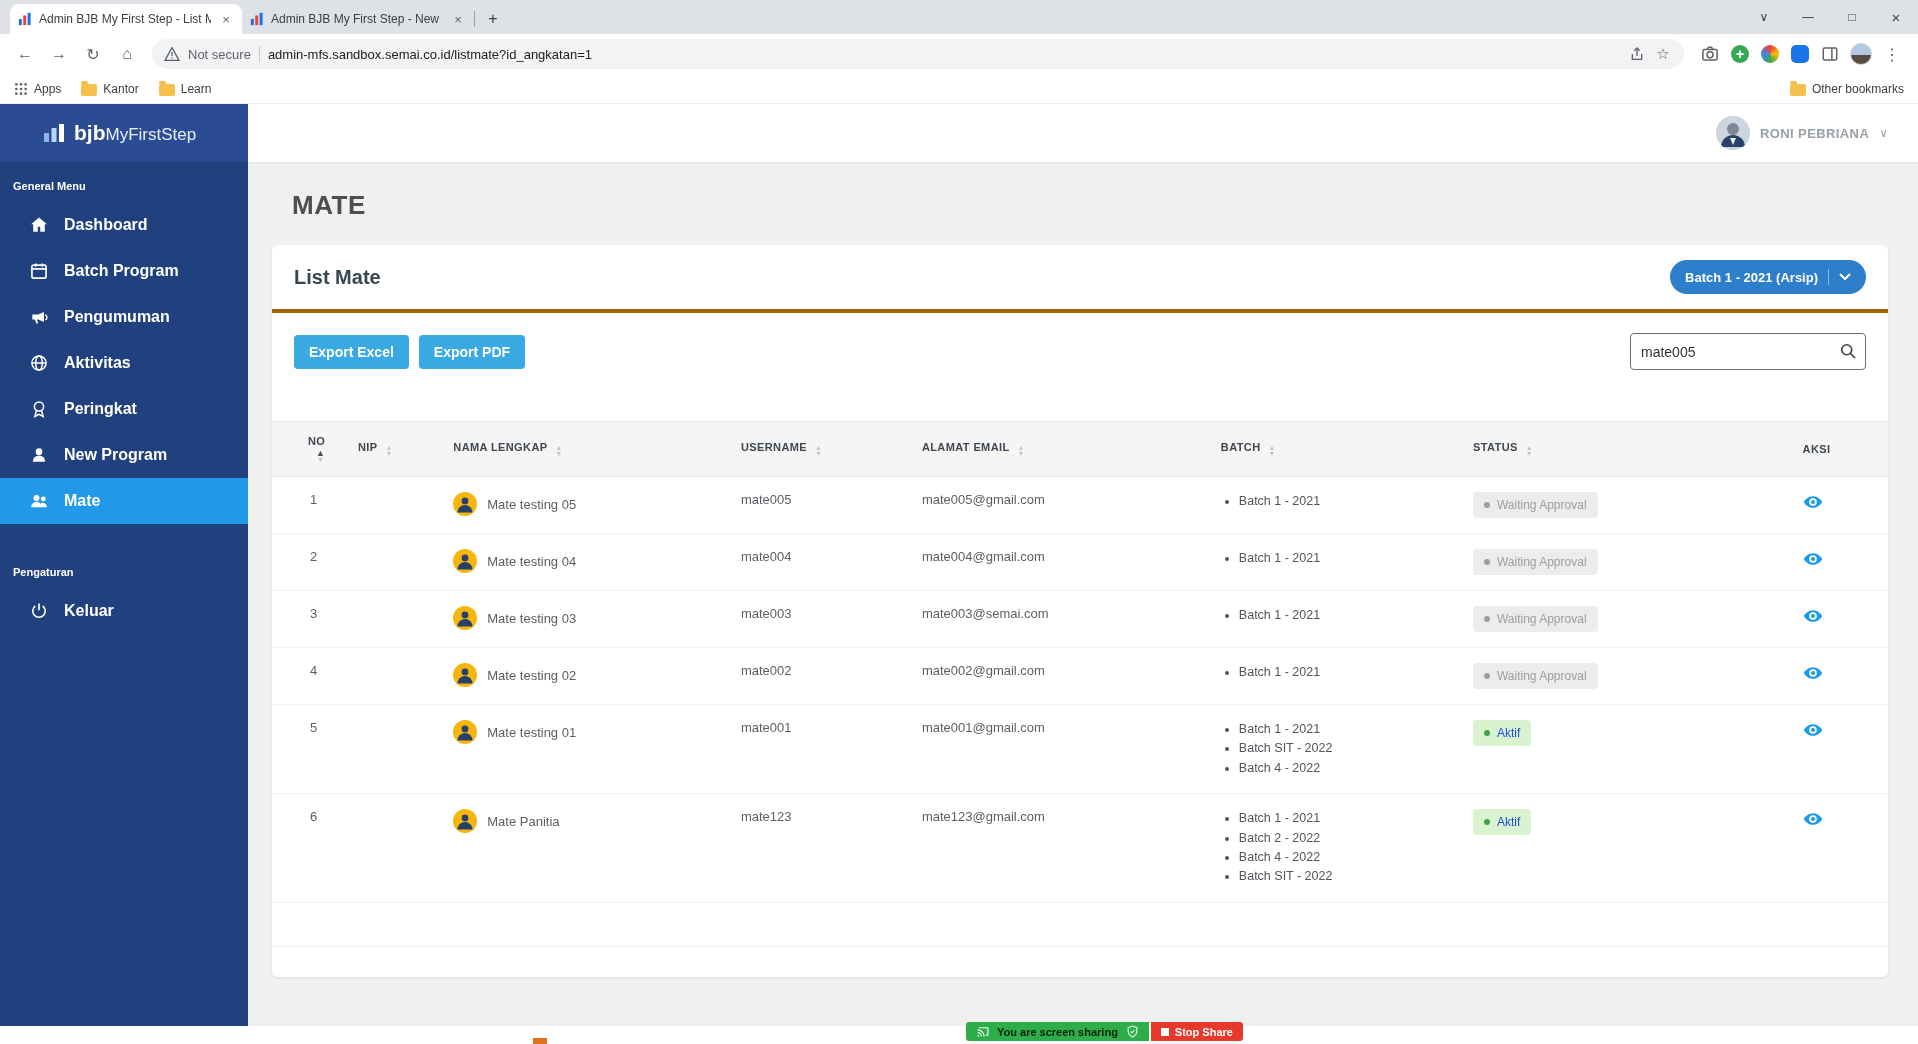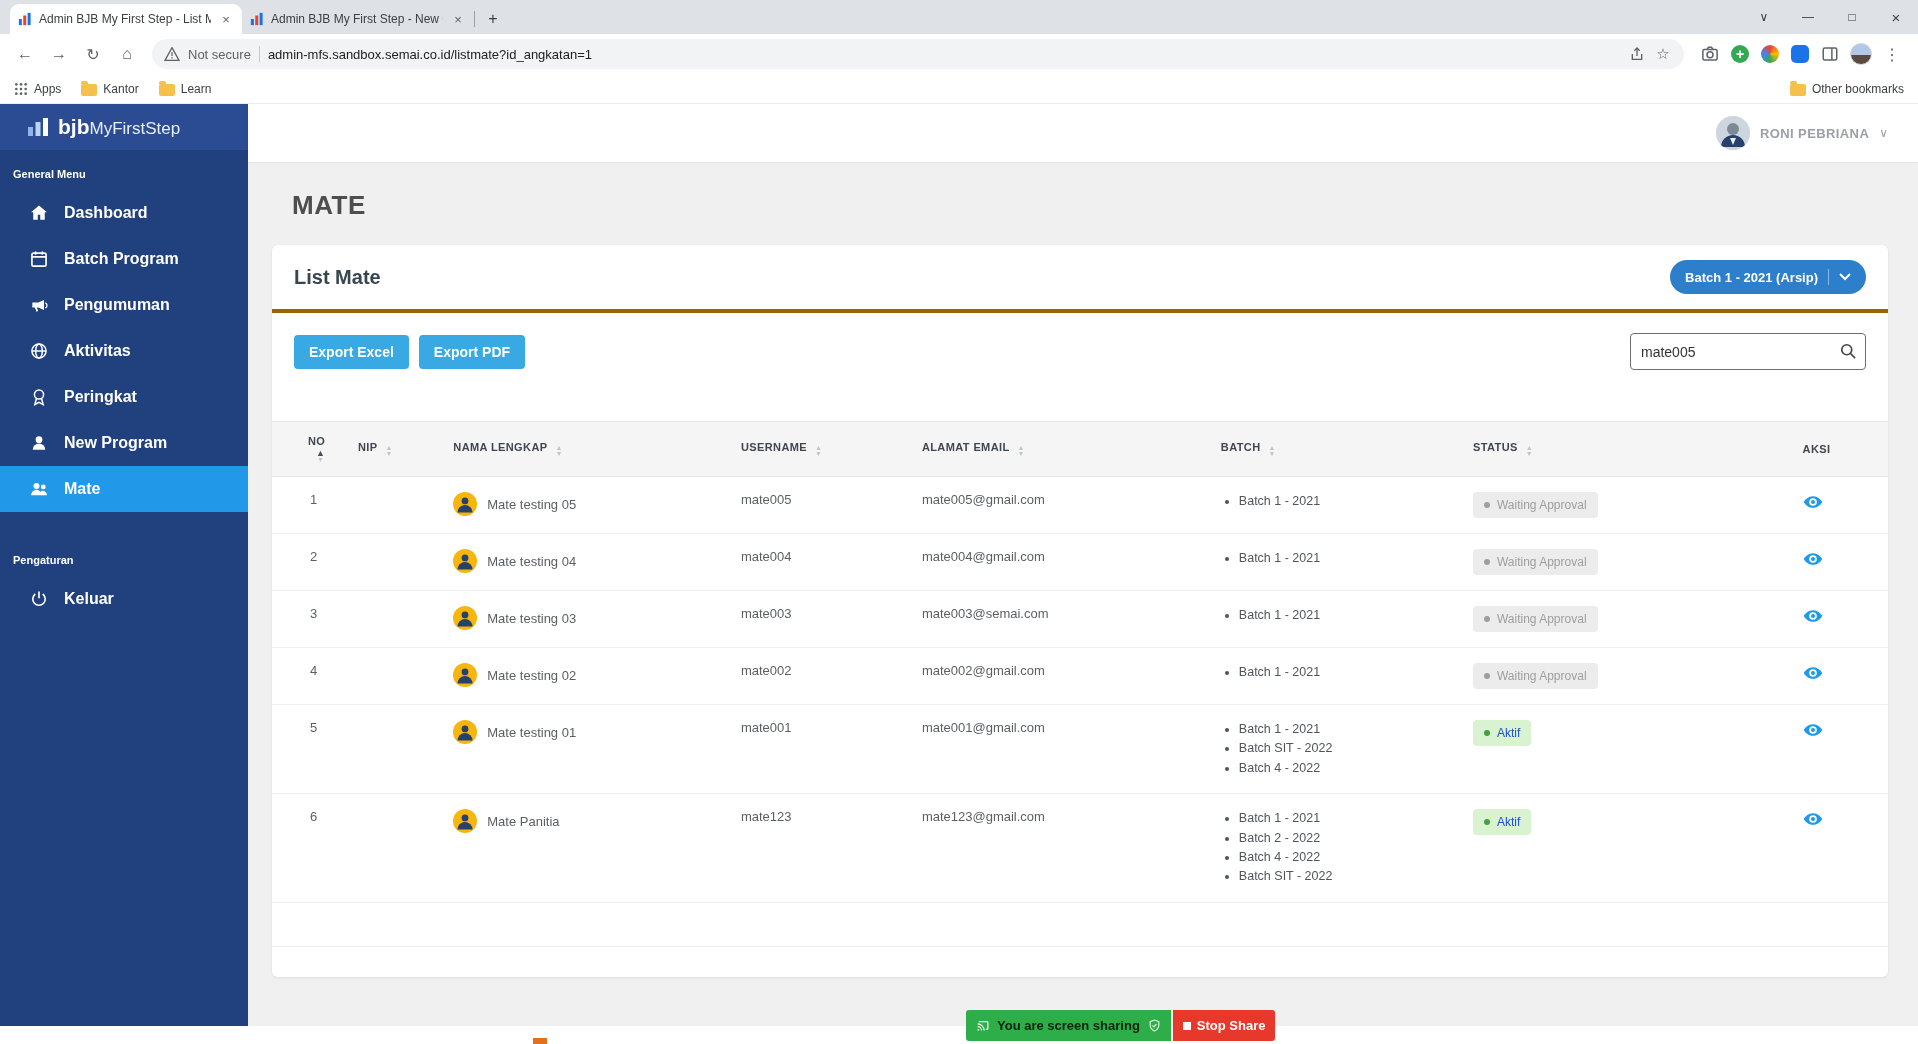--- a/index.html
+++ b/index.html
@@ -39,21 +39,21 @@
   .bm-item { display:flex; align-items:flex-end; gap:6px; }
   .bm-spacer { flex:1; }
   .folder { width:16px; height:12px; background:#f6c04d; border-radius:2px; position:relative; }
   .folder::before { content:""; position:absolute; top:-3px; left:0; width:7px; height:3px; background:#f6c04d; border-radius:2px 2px 0 0; }
 
   
   .viewport { height:940px; background:#fff; position:relative; }
   .app { display:flex; height:922px; }
 
   .sidebar { width:248px; background:#21417e; flex:0 0 248px; display:flex; flex-direction:column; }
-  .logo-strip { height:46px; background:#2b4c92; display:flex; align-items:center; padding-left:26px; gap:8px; }
+  .logo-strip { height:58px; background:#2b4c92; display:flex; align-items:center; padding-left:42px; gap:8px; }
   .logo-bold { color:#fff; font-size:21px; font-weight:bold; }
   .logo-rest { color:#e8eefb; font-size:17px; }
   .section-label { color:#fff; font-size:11px; font-weight:bold; padding:18px 0 10px 13px; }
   .section-label.second { padding-top:42px; }
   .nav-item { display:flex; align-items:center; gap:15px; height:46px; padding-left:29px; color:#fff; font-size:16px; font-weight:600; cursor:pointer; }
   .nav-item.active { background:#2298e9; }
   .nav-ic { width:20px; height:20px; flex:0 0 20px; }
 
   .main { flex:1; display:flex; flex-direction:column; background:#f0f0f0; }
   .app-header { height:58px; background:#fff; display:flex; align-items:center; justify-content:flex-end; padding-right:30px; gap:10px; box-shadow:0 1px 2px rgba(0,0,0,0.05); }
@@ -93,21 +93,21 @@
   .badge .dot { width:6px; height:6px; border-radius:50%; }
   .badge.waiting { background:#ececec; color:#9e9e9e; }
   .badge.waiting .dot { background:#9e9e9e; }
   .badge.aktif { background:#d9f2d0; color:#1d4ed8; }
   .badge.aktif .dot { background:#43a047; }
   .eye { display:inline-block; width:20px; height:20px; cursor:pointer; }
   .card-footer-space { height:44px; border-bottom:1px solid #ededed; }
   .card-footer-end { height:30px; }
 
   
-  .share-bar { position:absolute; left:966px; bottom:3px; height:31px; display:flex; align-items:stretch; z-index:50; font-size:13px; }
+  .share-bar { position:absolute; left:966px; bottom:3px; height:19px; display:flex; align-items:stretch; z-index:50; font-size:11px; }
   .share-green { background:#2eae49; color:#06230c; font-weight:bold; display:flex; align-items:center; gap:8px; padding:0 10px; border-radius:3px 0 0 3px; }
   .share-ic { width:13px; height:13px; }
   .share-red { background:#e6392c; color:#fff; font-weight:bold; display:flex; align-items:center; gap:6px; padding:0 10px; margin-left:2px; border-radius:0 3px 3px 0; }
   .stop-sq { width:8px; height:8px; background:#fff; display:inline-block; }
   .taskbar-peek { position:absolute; left:533px; bottom:0; width:14px; height:6px; background:#e2711d; z-index:40; }
 </style>
 </head>
 <body>
 
 <div class="tabstrip">

